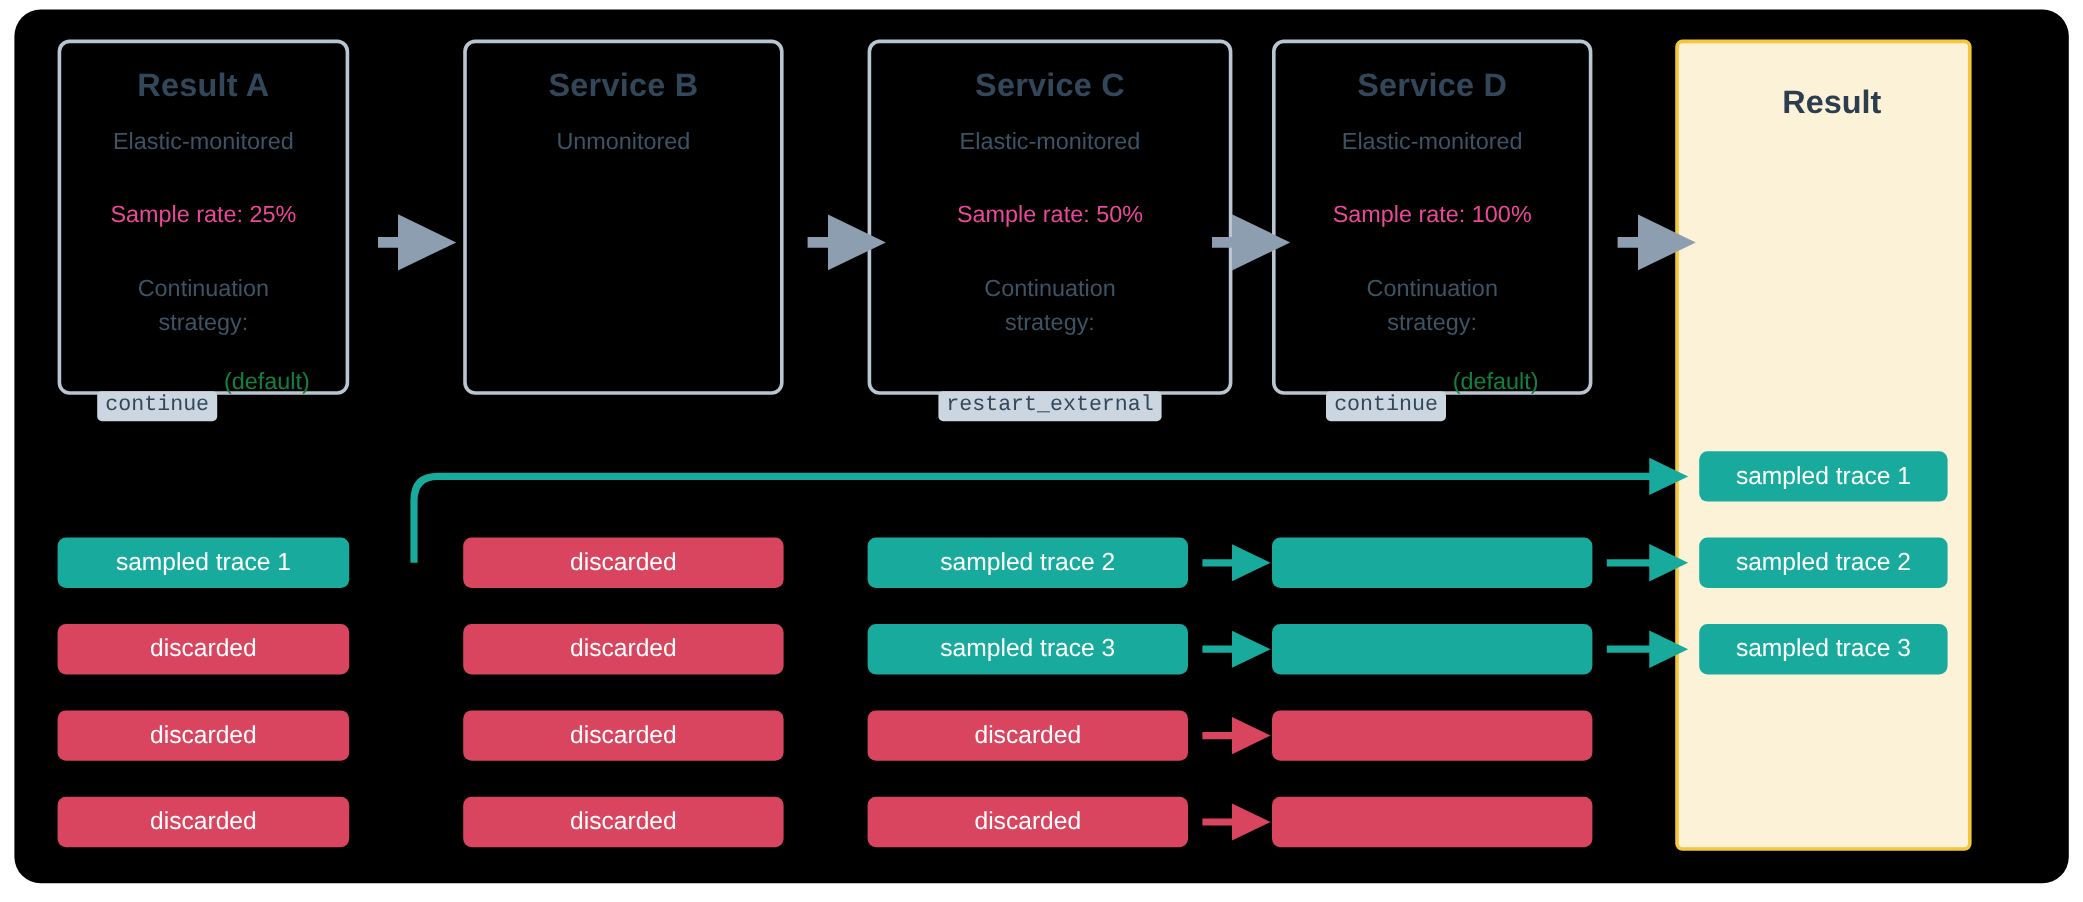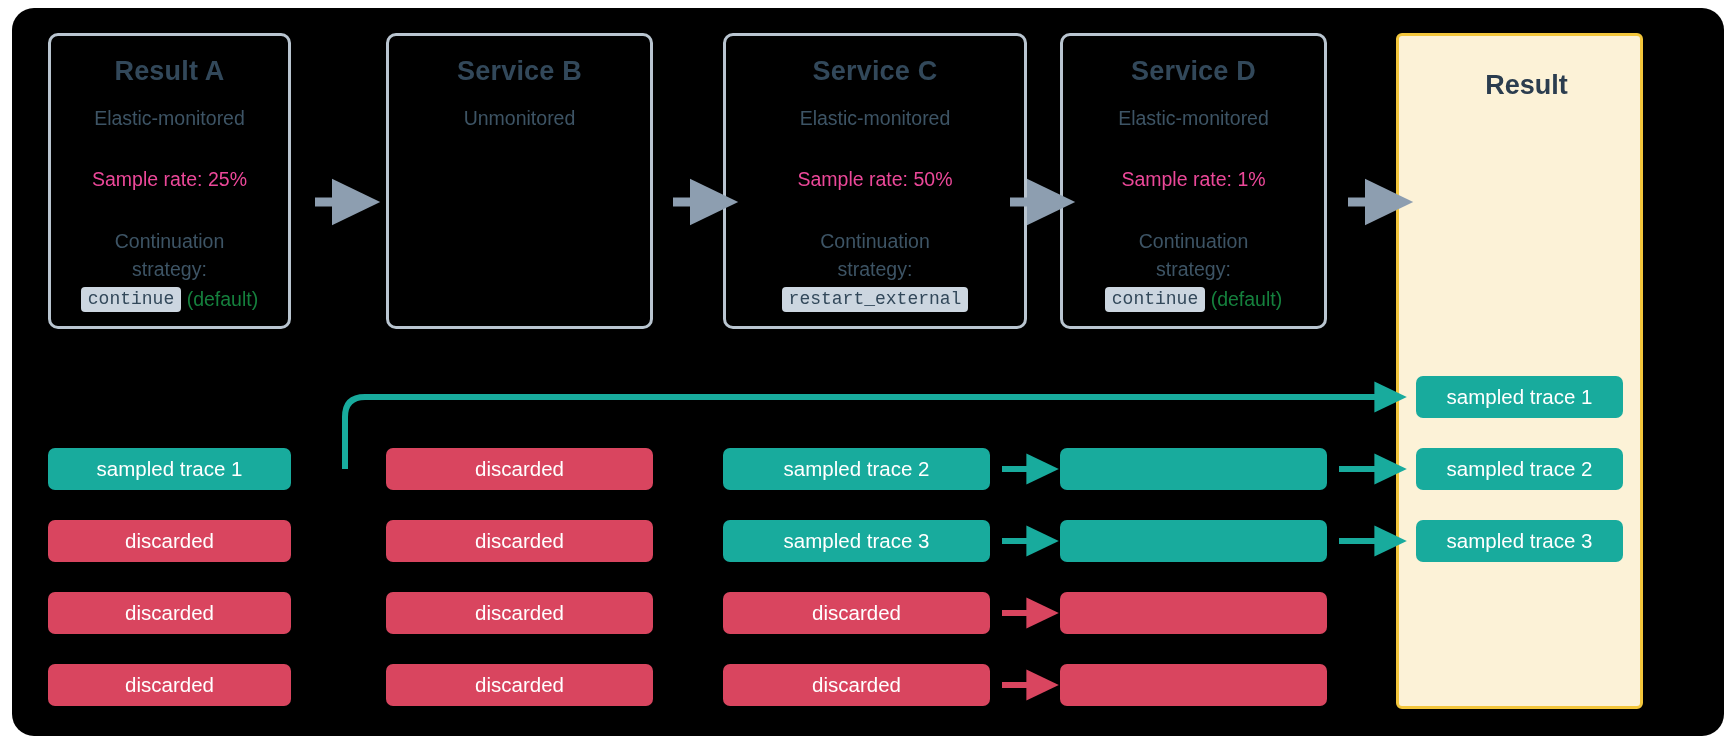--- a/index.html
+++ b/index.html
@@ -66,20 +66,21 @@
   }
   code.badge {
     display: inline-block;
     background: #ccd6e0;
     color: #32485a;
     font-family: "Liberation Mono", monospace;
     font-size: 18px;
     padding: 2px 7px 3px 7px;
     border-radius: 4px;
     vertical-align: middle;
+    margin-top: 39px;
   }
   .strat-default {
     color: #15803d;
     font-size: 19.5px;
     vertical-align: middle;
   }
 
   
   #result-box {
     position: absolute;
@@ -156,21 +157,21 @@
     </div>
     <div class="strat-line">
       <code class="badge">restart_external</code>
       <span class="strat-default"></span>
     </div>
   </div>
 
   <div class="svc-card" style="left:1060px; width:267px;">
     <div class="svc-title">Service D</div>
     <div class="svc-sub">Elastic-monitored</div>
-    <div class="svc-rate">Sample rate: 1%</div>
+    <div class="svc-rate">Sample rate: 100%</div>
     <div class="svc-strat">
       <span>Continuation<br>strategy:</span>
     </div>
     <div class="strat-line">
       <code class="badge">continue</code>
       <span class="strat-default">(default)</span>
     </div>
   </div>
 
   <div id="result-box">

